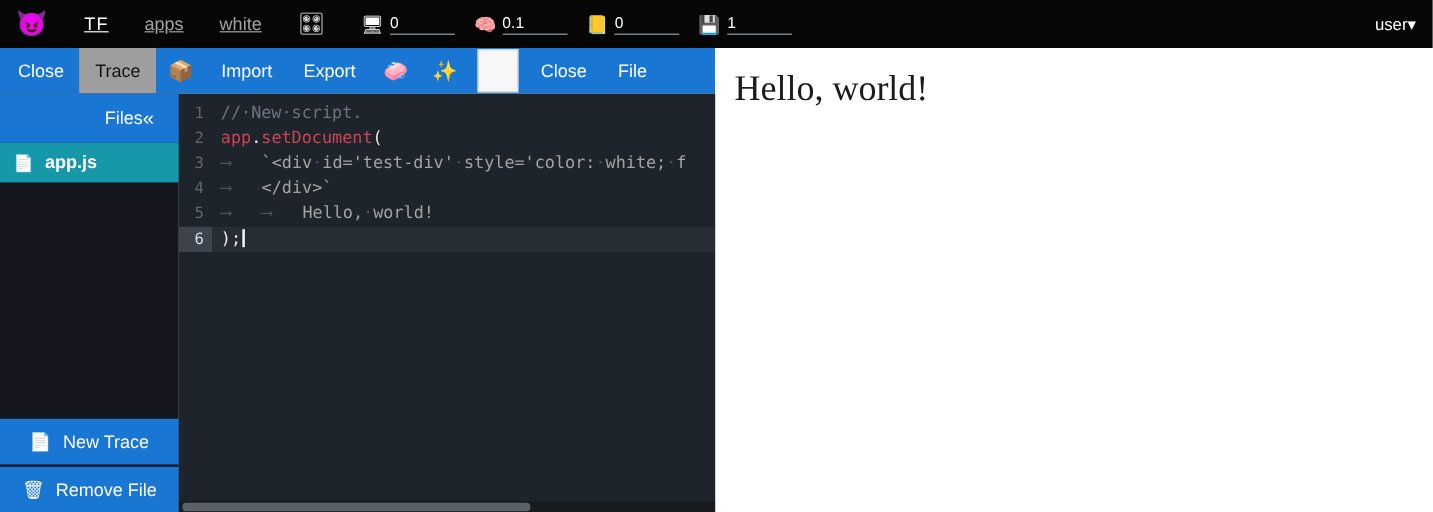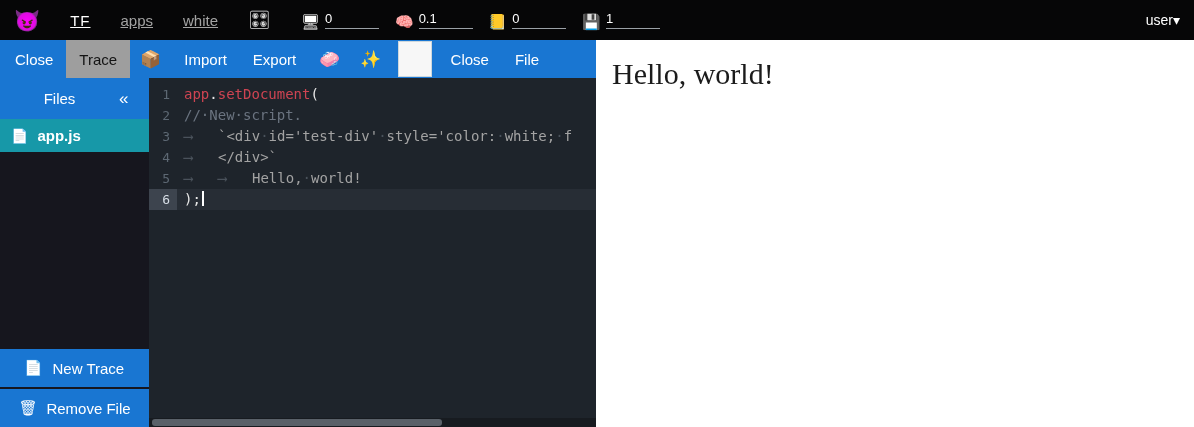--- a/index.html
+++ b/index.html
@@ -35,21 +35,21 @@
   .tbtn.blank { width:34px; background:#f7f7f7; border:1px solid #cfd8dc;
                 margin:1px 6px; padding:0; }
 
   
   .workspace { flex:1; display:flex; min-height:0; }
 
   
   .files { flex:0 0 149px; background:#16161e; display:flex; flex-direction:column; }
   .files-header { flex:0 0 41px; background:#1976d2; color:#fff; display:flex;
                   align-items:center; font-size:15px; }
-  .files-header .ftitle { flex:1; text-align:center; }
+  .files-header .ftitle { flex:1; text-align:right; }
   .files-header .collapse { width:30px; font-size:17px; cursor:pointer; }
   .file-item { flex:0 0 33px; background:#1798a8; color:#fff; font-weight:bold;
                font-size:15px; display:flex; align-items:center; gap:9px;
                padding:0 11px; cursor:pointer; }
   .file-item .ficon { font-size:14px; }
   .files-spacer { flex:1; }
   .file-btn { flex:0 0 38px; background:#1976d2; color:#fff; border:none;
               font-size:15px; font-family:inherit; display:flex; align-items:center;
               justify-content:center; gap:9px; cursor:pointer; }
   .file-btn.remove { margin-top:2px; }
@@ -158,22 +158,22 @@
         <div class="editor">
           <div class="gutter">
               <div class="gutter-line">1</div>
               <div class="gutter-line">2</div>
               <div class="gutter-line">3</div>
               <div class="gutter-line">4</div>
               <div class="gutter-line">5</div>
               <div class="gutter-line active">6</div>
             </div>
           <div class="code">
+              <div class="code-line"><span class="tok-comment">//·New·script.</span></div>
               <div class="code-line"><span class="tok-keyword">app</span><span class="tok-plain">.</span><span class="tok-keyword">setDocument</span><span class="tok-plain">(</span></div>
-              <div class="code-line"><span class="tok-comment">//·New·script.</span></div>
               <div class="code-line"><span class="tok-tab">⟶</span><span class="tok-string">`&lt;div</span><span class="tok-space">·</span><span class="tok-string">id='test-div'</span><span class="tok-space">·</span><span class="tok-string">style='color:</span><span class="tok-space">·</span><span class="tok-string">white;</span><span class="tok-space">·</span><span class="tok-string">f</span></div>
               <div class="code-line"><span class="tok-tab">⟶</span><span class="tok-string">&lt;/div&gt;`</span></div>
               <div class="code-line"><span class="tok-tab">⟶</span><span class="tok-tab">⟶</span><span class="tok-string">Hello,</span><span class="tok-space">·</span><span class="tok-string">world!</span></div>
               <div class="code-line active"><span class="tok-plain">);</span><span class="tok-cursor"></span></div>
             </div>
           <div class="hscroll">
             <div class="hthumb"></div>
           </div>
         </div>
 

